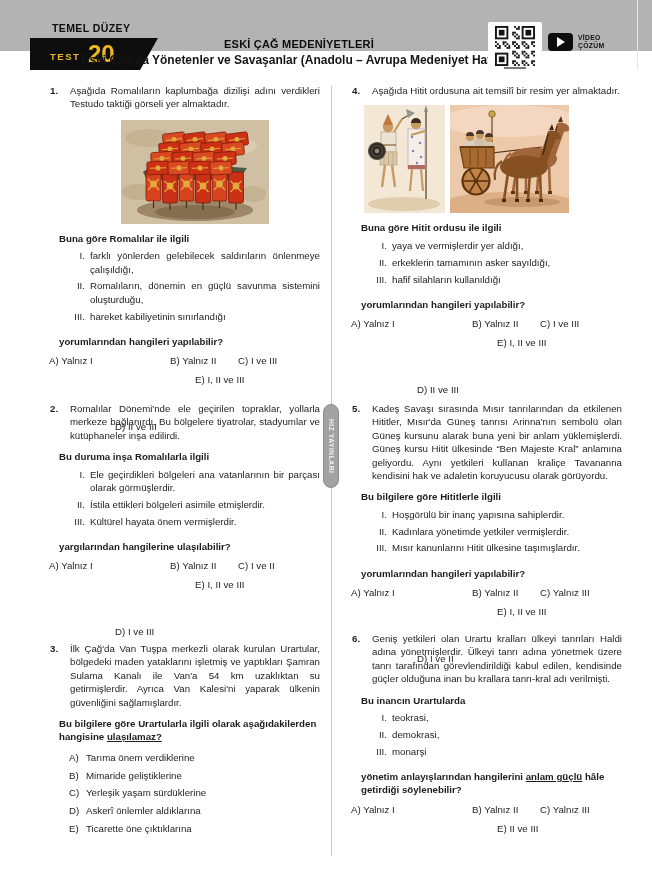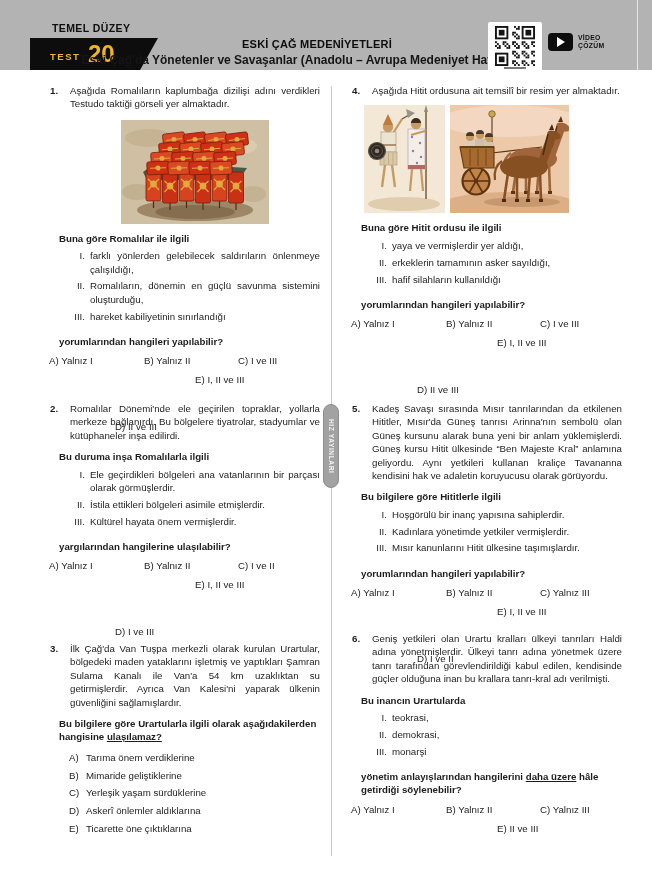--- a/index.html
+++ b/index.html
@@ -1,26 +1,26 @@
 <!DOCTYPE html>
 <html><head>
 <meta charset="utf-8">
 <style>
   html,body{margin:0;padding:0;}
   body{width:652px;height:870px;font-family:"Liberation Sans",sans-serif;background:#fff;}
   .page{position:relative;width:652px;height:870px;background:#ffffff;overflow:hidden;color:#1d1d1d;}
 
   
-  .band{position:absolute;left:0;top:0;width:652px;height:70px;background:#b3b3b3;}
+  .band{position:absolute;left:0;top:0;width:652px;height:51px;background:#b3b3b3;}
   .level{position:absolute;left:52px;top:22px;font-size:10.5px;font-weight:bold;color:#0e0e0e;letter-spacing:.4px;}
   .banner{position:absolute;left:30px;top:38px;width:128px;height:32px;background:#0d0d0d;
           clip-path:polygon(0 0,100% 0,86% 100%,0 100%);}
   .banner .tlabel{position:absolute;left:20px;top:13px;color:#ecb722;font-size:9.5px;font-weight:bold;letter-spacing:1.5px;}
   .banner .tnum{position:absolute;left:58px;top:2px;color:#ecb722;font-size:24px;font-weight:bold;}
-  .htitle{position:absolute;left:102px;top:38px;width:430px;text-align:center;font-size:11px;font-weight:bold;color:#0d0d0d;letter-spacing:.2px;}
+  .htitle{position:absolute;left:84px;top:38px;width:430px;text-align:center;font-size:11px;font-weight:bold;color:#0d0d0d;letter-spacing:.2px;}
   .hsub{position:absolute;left:70px;top:53px;width:470px;text-align:center;font-size:12px;font-weight:bold;color:#151515;}
   .qrpanel{position:absolute;left:488px;top:22px;width:54px;height:50px;background:#ffffff;border-radius:2px;
            display:flex;flex-direction:column;align-items:center;justify-content:center;}
   .qrpanel svg{width:40px;height:40px;display:block;}
   .qrcap{width:22px;height:2px;background:#777;margin-top:1px;}
   .video{position:absolute;left:548px;top:33px;display:flex;align-items:center;gap:5px;}
   .play{position:relative;width:25px;height:18px;background:#0d0d0d;border-radius:4px;flex:none;}
   .play::after{content:"";position:absolute;left:9px;top:4px;border-left:8px solid #fff;border-top:5px solid transparent;border-bottom:5px solid transparent;}
   .vlabel{font-size:6.8px;font-weight:bold;color:#111;line-height:1.2;letter-spacing:.3px;}
   .spine{position:absolute;left:637px;top:0;width:1px;height:70px;background:#e6e6e6;}
@@ -40,21 +40,21 @@
   .qtext{margin:0;text-align:justify;}
   .prompt{font-weight:bold;margin:8px 0 3px -11px;}
   .items{margin-top:4px;}
   .item{display:flex;align-items:flex-start;margin:3.5px 0;}
   .rn{flex:none;width:15px;text-align:right;margin-right:5px;}
   .it{flex:1;text-align:justify;}
   .qline{font-weight:bold;margin:12px 0 2px -11px;}
   .ul{text-decoration:underline;}
   .optrow{position:relative;height:13px;margin:6px 0 0 -21px;}
   .opt{position:absolute;top:0;white-space:nowrap;}
-  .oA{left:0;} .oB{left:95px;text-align:right;} .oC{left:189px;} .oD{left:66px;margin-top:47px;} .oE{left:146px;}
+  .oA{left:0;} .oB{left:121px;text-align:right;} .oC{left:189px;} .oD{left:66px;margin-top:47px;} .oE{left:146px;}
   .optlist{margin:7px 0 0 -1px;}
   .optline{display:flex;margin:4.5px 0;}
   .ol{flex:none;width:17px;}
 
   
   .fig svg{display:block;width:100%;height:100%;}
   .fig1{width:148px;height:104px;margin:9px auto 4px;}
   .fig4{display:flex;gap:5px;margin:8px 0 6px -8px;}
   .fig4 .p1{width:81px;height:108px;}
   .fig4 .p2{width:119px;height:108px;}
@@ -565,21 +565,21 @@
           </div>
         <div class="item">
             <span class="rn">II.</span>
             <span class="it">demokrasi,</span>
           </div>
         <div class="item">
             <span class="rn">III.</span>
             <span class="it">monarşi</span>
           </div>
       </div>
-      <p class="qline"><span>yönetim anlayışlarından hangilerini </span><span class="ul">daha üzere</span><span> hâle getirdiği söylenebilir?</span></p>
+      <p class="qline"><span>yönetim anlayışlarından hangilerini </span><span class="ul">anlam güçlü</span><span> hâle getirdiği söylenebilir?</span></p>
       <div class="optrow">
         <span class="opt oA">A) Yalnız I</span>
         <span class="opt oB">B) Yalnız II</span>
         <span class="opt oC">C) Yalnız III</span>
       </div>
       <div class="optrow">
         <span class="opt oD">D) I ve III</span>
         <span class="opt oE">E) II ve III</span>
       </div>
     </div>

